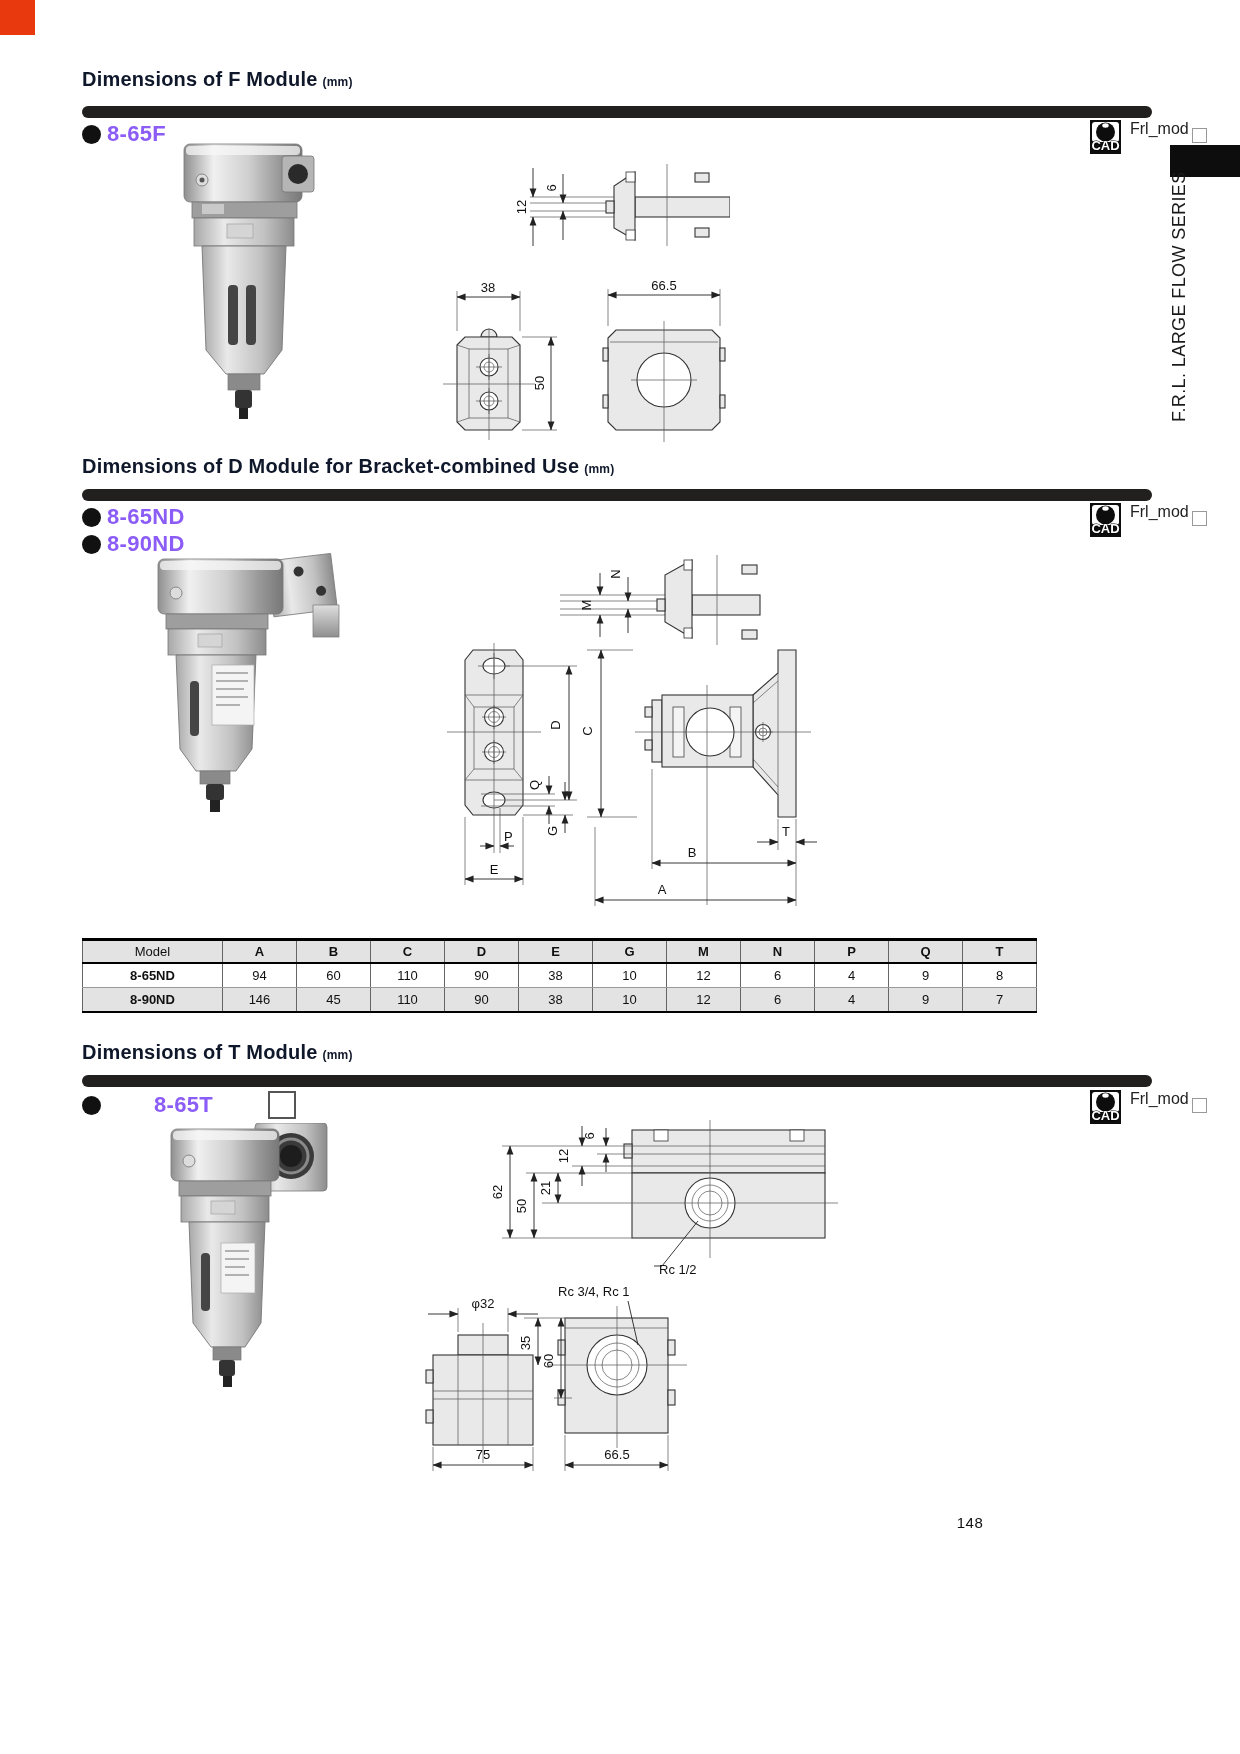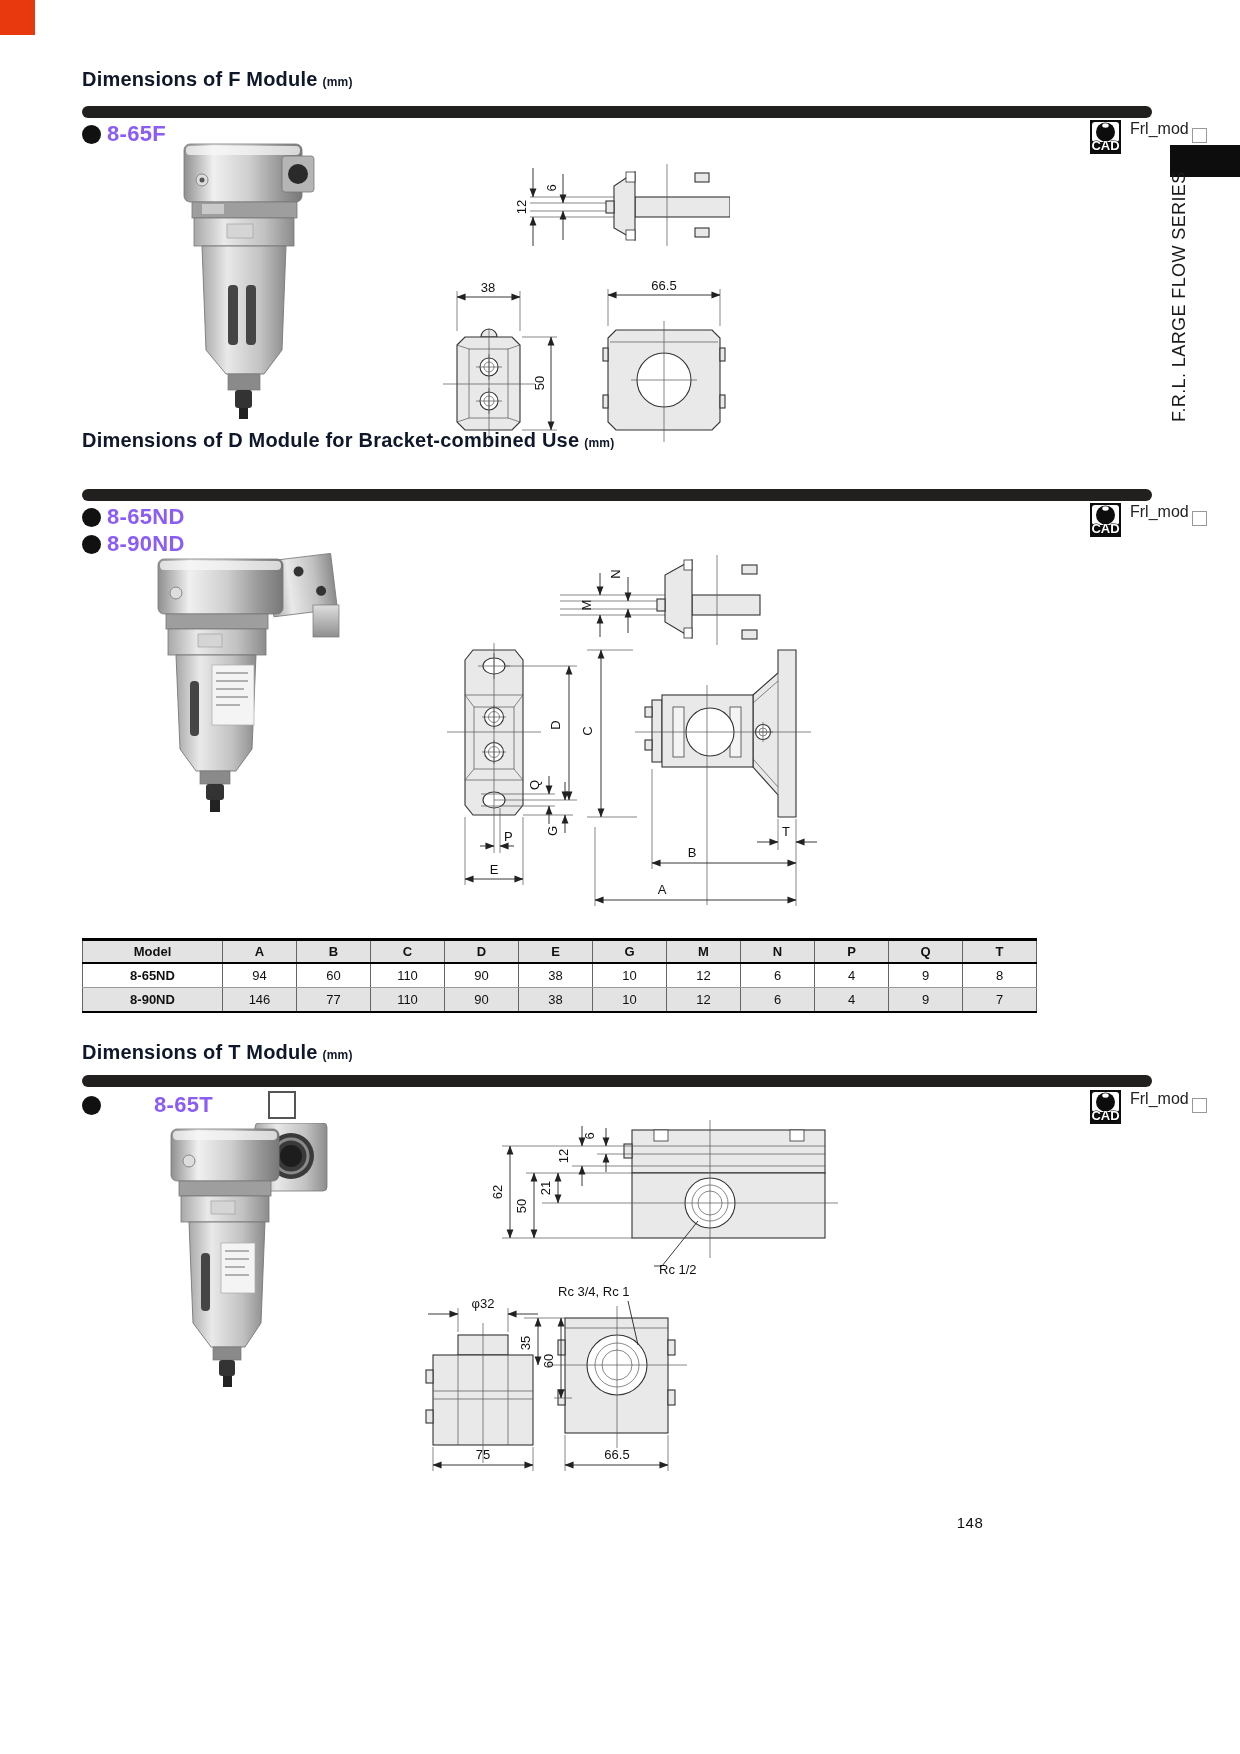--- a/index.html
+++ b/index.html
@@ -14,21 +14,21 @@
   .mod-box{width:24px;height:24px;border:2px solid #555;margin-left:8px;background:#fff;}
   .cad-row{display:flex;align-items:flex-start;padding-left:44px;}
   .frl-label{font-size:16px;color:#222;margin-left:9px;margin-top:0;white-space:nowrap;}
   .frl-box{width:13px;height:13px;border:1.5px solid #999;margin-top:8px;margin-left:3px;background:#fff;}
   .side-tab{background:#0d0d0d;}
   .side-text{font-size:18px;color:#1a1a1a;letter-spacing:.4px;white-space:nowrap;text-align:center;}
   .pagenum{font-size:15px;color:#111;text-align:center;letter-spacing:.5px;}
   table.dim-table{border-collapse:collapse;table-layout:fixed;width:954px;font-size:13px;}
   .dim-table th,.dim-table td{border-left:1px solid #666;border-right:1px solid #666;text-align:center;padding:0;}
   .dim-table thead th{background:#e3e3e3;height:21px;border-top:3px solid #000;border-bottom:2px solid #000;font-weight:bold;}
-  .dim-table thead th:first-child{font-weight:bold;}
+  .dim-table thead th:first-child{font-weight:normal;}
   .dim-table tbody td{height:23px;background:#fff;}
   .dim-table tbody tr:first-child td{border-bottom:1px solid #999;}
   .dim-table tbody tr:last-child td{border-bottom:2px solid #000;background:#e3e3e3;}
   .dim-table td.model-cell{font-weight:bold;}
   svg .part{fill:#e9e9e9;stroke:#333;stroke-width:1.1;}
   svg .hole{fill:#fff;stroke:#333;stroke-width:1.1;}
   svg .notch{fill:#fff;stroke:#333;stroke-width:.8;}
   svg .thin{stroke:#555;stroke-width:.7;fill:none;}
   svg .dim{stroke:#222;stroke-width:.9;fill:none;}
   svg .dtxt{font-family:"Liberation Sans","DejaVu Sans",sans-serif;font-size:13px;fill:#111;}
@@ -153,21 +153,21 @@
     <rect x="10" y="152" width="5" height="13" class="part"></rect>
     <rect x="127" y="105" width="5" height="13" class="part"></rect>
     <rect x="127" y="152" width="5" height="13" class="part"></rect>
     <circle cx="71" cy="137" r="27" class="hole"></circle>
     <path class="thin" d="M71,78 V199 M38,137 H104"></path>
     <path class="thin" d="M15,83 V46 M127,83 V46"></path>
     <path class="dim" d="M15,52 H127" marker-start="url(#ar)" marker-end="url(#ar)"></path>
     <text class="dtxt" x="71" y="47" text-anchor="middle">66.5</text>
   </svg>
 
-  <div class="abs sec-title" style="left:82px;top:429px;">
+  <div class="abs sec-title" style="left:82px;top:455px;">
     <span>Dimensions of D Module for Bracket-combined Use</span><span class="unit">(mm)</span>
   </div>
   <div class="abs title-bar" style="left:82px;top:489px;width:1070px;"></div>
   <div class="abs model-line" style="left:82px;top:504px;">
     <span class="bullet"></span>
     <span>8-65ND</span>
   </div>
   <div class="abs model-line" style="left:82px;top:531px;">
     <span class="bullet"></span>
     <span>8-90ND</span>
@@ -332,21 +332,21 @@
         <td>10</td>
         <td>12</td>
         <td>6</td>
         <td>4</td>
         <td>9</td>
         <td>8</td>
       </tr>
       <tr>
         <td class="model-cell">8-90ND</td>
         <td>146</td>
-        <td>77</td>
+        <td>45</td>
         <td>110</td>
         <td>90</td>
         <td>38</td>
         <td>10</td>
         <td>12</td>
         <td>6</td>
         <td>4</td>
         <td>9</td>
         <td>7</td>
       </tr>

